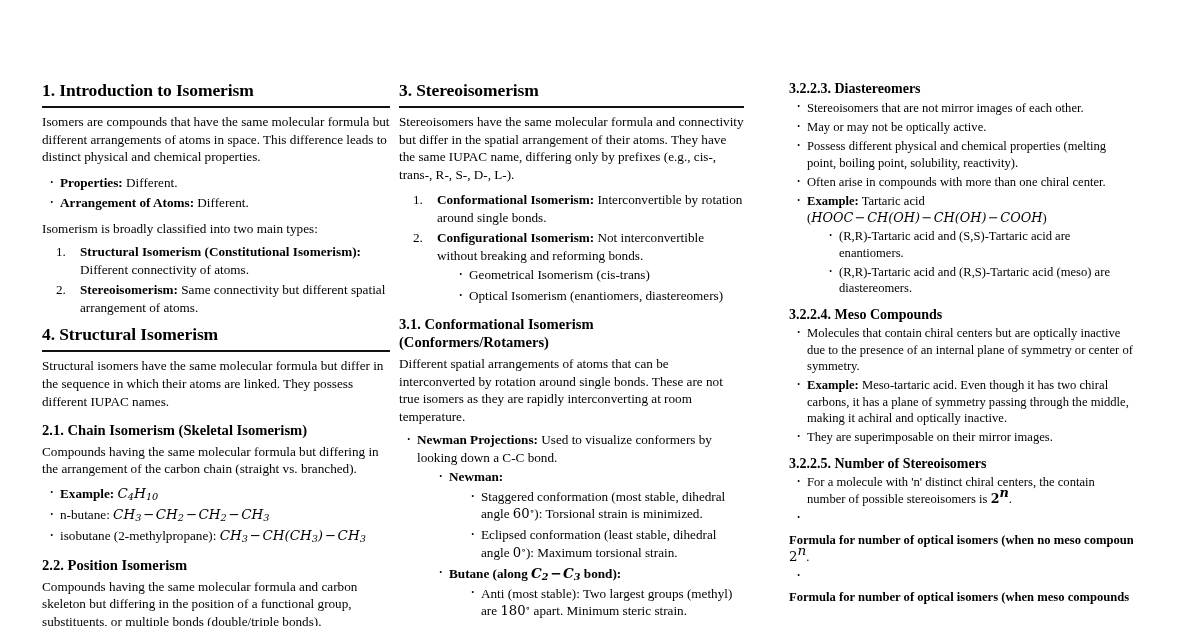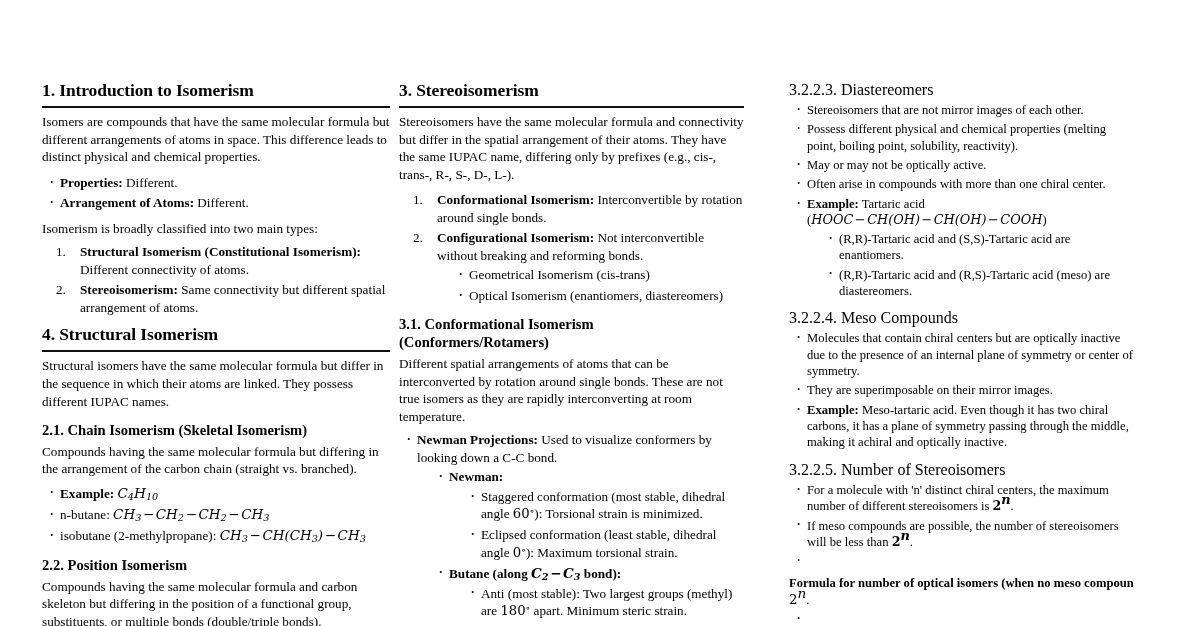--- a/index.html
+++ b/index.html
@@ -41,22 +41,22 @@
     line-height: 1.2;
     letter-spacing: -0.1px;
   }
   h2.sub {
     font-size: 14.6px;
     font-weight: bold;
     margin: 12px 0 3px 0;
     line-height: 1.22;
   }
   h3.plain {
-    font-size: 16px;
-    font-weight: normal;
+    font-size: 14px;
+    font-weight: bold;
     margin: 9px 0 1px 0;
     line-height: 1.25;
   }
   h3.plain.first { margin-top: 0; }
 
   p.para {
     margin: 0 0 8px 0;
   }
   p.para.tight { margin-bottom: 6px; }
 
@@ -232,45 +232,44 @@
     </ul>
 
   </div>
 
   <div class="col col-3">
 
     <h3 class="plain first">3.2.2.3. Diastereomers</h3>
 
     <ul class="b lvl1">
       <li>Stereoisomers that are not mirror images of each other.</li>
+      <li>May or may not be optically active.</li>
       <li>Possess different physical and chemical properties (melting point, boiling point, solubility, reactivity).</li>
-      <li>May or may not be optically active.</li>
       <li>Often arise in compounds with more than one chiral center.</li>
       <li>
         <b>Example:</b><span> Tartaric acid (</span><span class="math">HOOC<span class="op">−</span>CH(OH)<span class="op">−</span>CH(OH)<span class="op">−</span>COOH</span><span>)</span>
         <ul class="b lvl2">
           <li>(R,R)-Tartaric acid and (S,S)-Tartaric acid are enantiomers.</li>
           <li>(R,R)-Tartaric acid and (R,S)-Tartaric acid (meso) are diastereomers.</li>
         </ul>
       </li>
     </ul>
 
     <h3 class="plain">3.2.2.4. Meso Compounds</h3>
 
     <ul class="b lvl1">
       <li>Molecules that contain chiral centers but are optically inactive due to the presence of an internal plane of symmetry or center of symmetry.</li>
+      <li><b>Example:</b><span> Meso-tartaric acid. Even though it has two chiral carbons, it has a plane of symmetry passing through the middle, making it achiral and optically inactive.</span></li>
       <li>They are superimposable on their mirror images.</li>
-      <li><b>Example:</b><span> Meso-tartaric acid. Even though it has two chiral carbons, it has a plane of symmetry passing through the middle, making it achiral and optically inactive.</span></li>
     </ul>
 
     <h3 class="plain">3.2.2.5. Number of Stereoisomers</h3>
 
     <ul class="b lvl1">
-      <li><span>For a molecule with 'n' distinct chiral centers, the maximum number of different stereoisomers is </span><b class="num">2<sup class="math">n</sup></b><span>.</span></li>
-      <li><span>If meso compounds are possible, the number of stereoisomers will be less than </span><b class="num">2<sup class="math">n</sup></b><span>.</span></li>
+      <li><span>For a molecule with 'n' distinct chiral centers, the contain number of possible stereoisomers is </span><b class="num">2<sup class="math">n</sup></b><span>.</span></li>
 
       <li class="bare"></li>
     </ul>
 
     <div>
       <div class="ofl bld">Formula for number of optical isomers (when no meso compounds):</div>
       <div><span class="num" style="font-size:1.06em">2<sup class="math">n</sup></span><span>.</span></div>
     </div>
 
     <ul class="b lvl1">

